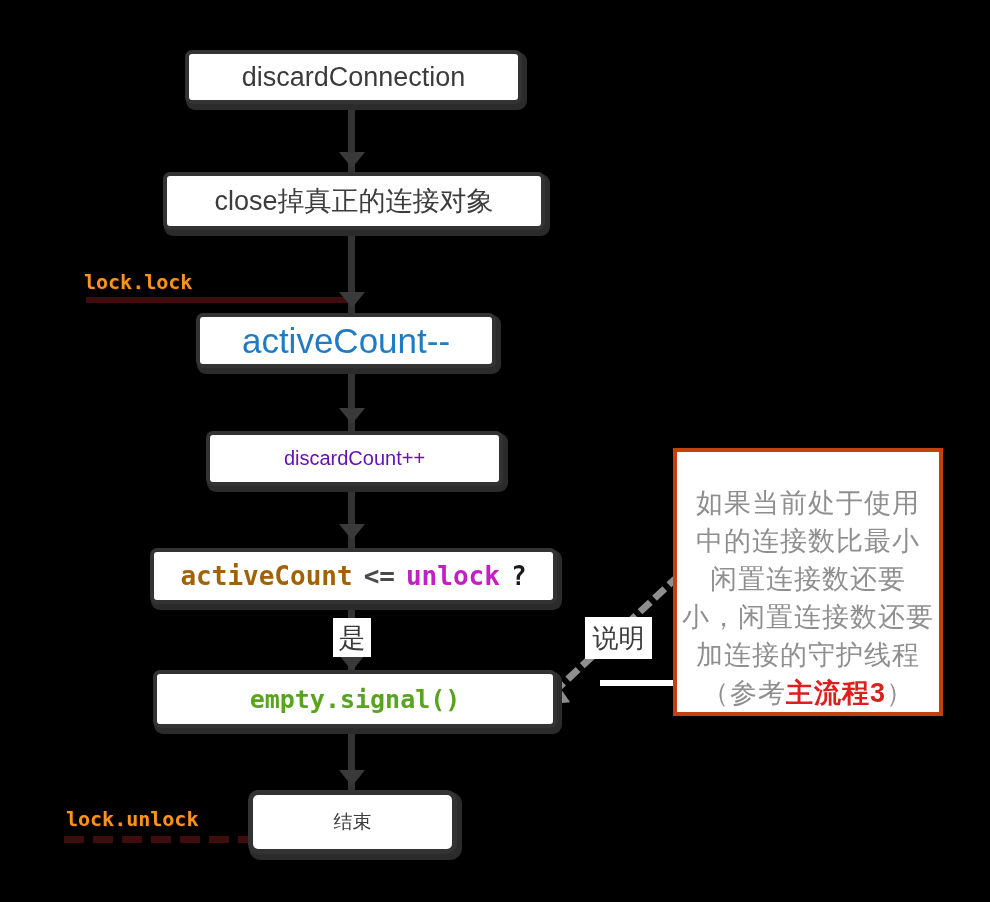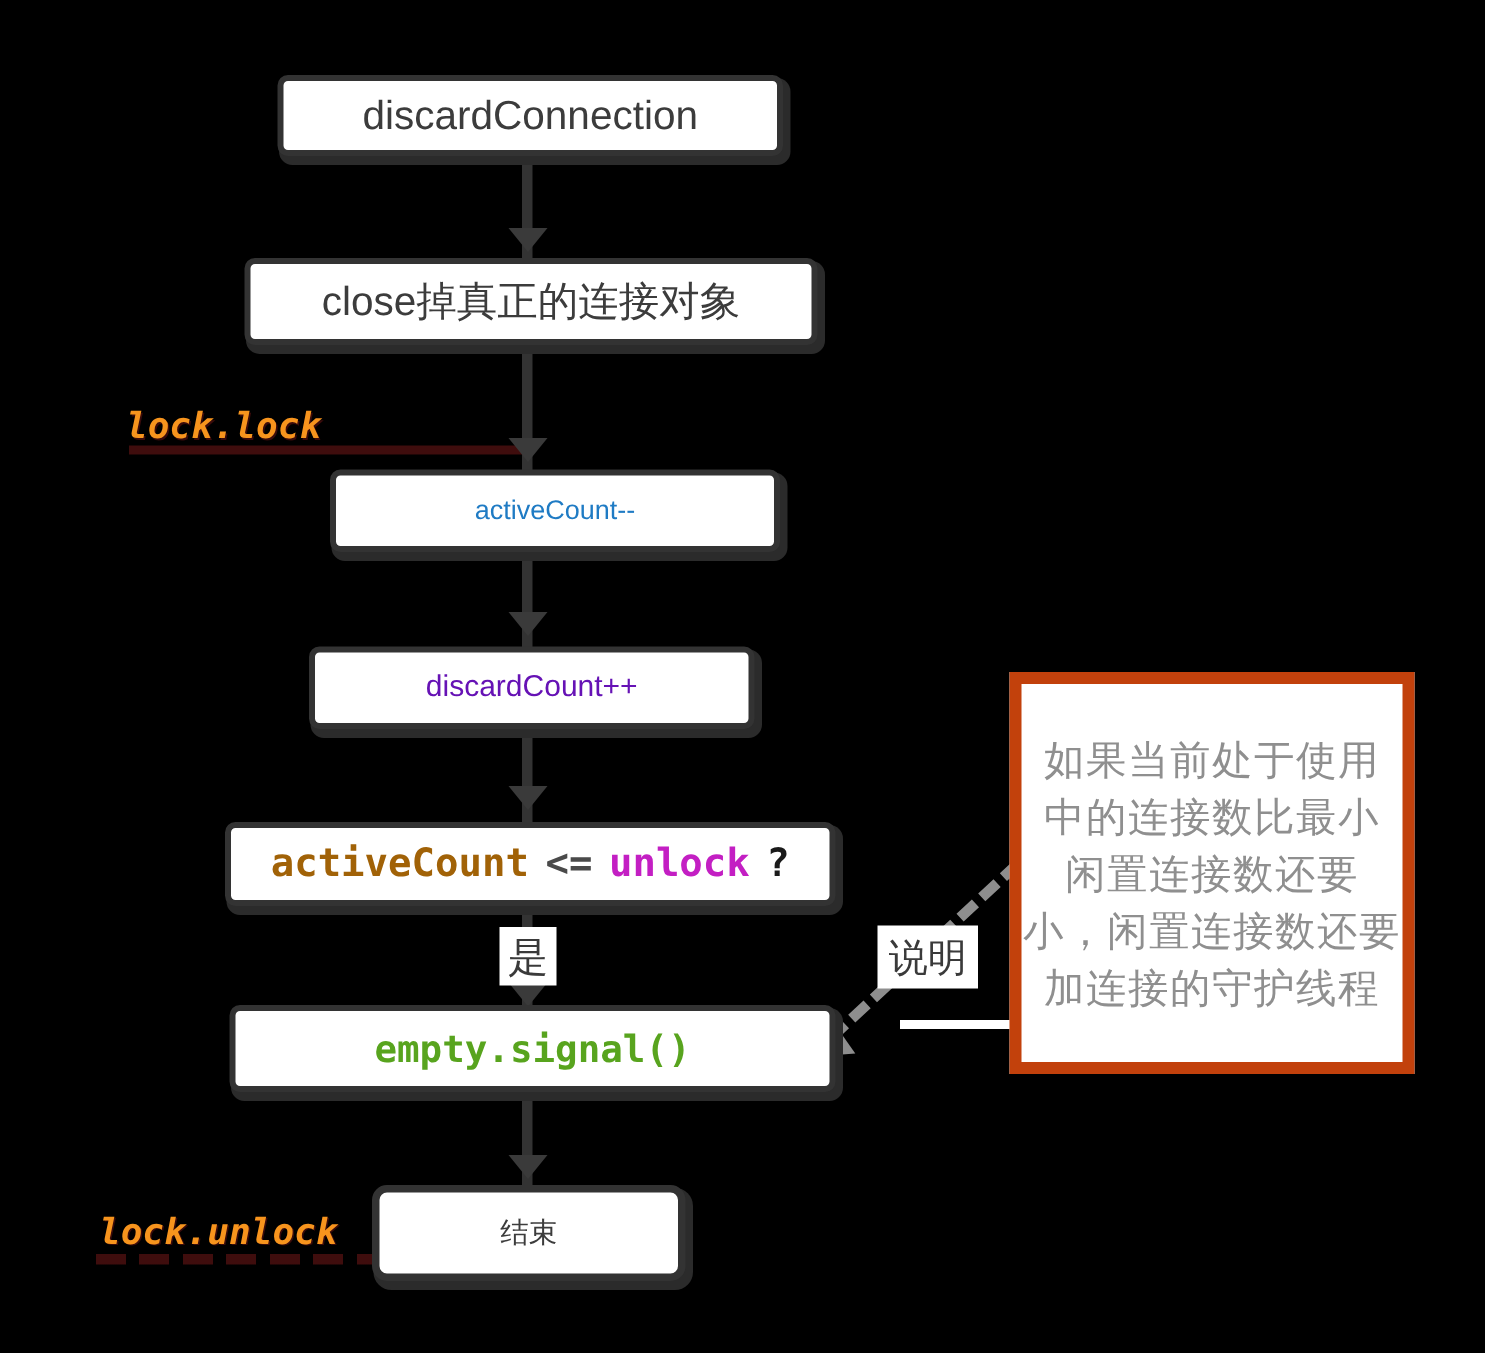--- a/index.html
+++ b/index.html
@@ -26,44 +26,43 @@
     border-top:16px solid #3a3a3a;
   }
   
   .chip {
     position:absolute; background:#fff; color:#3a3a3a; z-index:3;
     display:flex; align-items:center; justify-content:center; white-space:nowrap;
   }
   
   .locklabel {
     position:absolute; font-family:"DejaVu Sans Mono", monospace; font-weight:bold;
-    font-size:24px; z-index:2; white-space:nowrap;
+    font-size:20px; z-index:2; white-space:nowrap;
     text-shadow:1px 1px 0 #3a0b0b;
-    font-style:italic;
   }
   .maroon-line { position:absolute; height:6px; background:#3f0d0d; z-index:1; }
   .maroon-dashes {
     position:absolute; height:7px; z-index:1;
     background:repeating-linear-gradient(90deg,#3f0d0d 0 20px, rgba(0,0,0,0) 20px 29px);
   }
   
   .dash-line {
     position:absolute; left:551px; top:690px; width:172px; height:0;
     border-top:7px dashed #8e8e8e; transform:rotate(-43deg); transform-origin:0 0; z-index:1;
   }
   .dash-arrow {
     position:absolute; left:549px; top:689px; width:0; height:0; z-index:1;
     border-top:10px solid transparent; border-bottom:10px solid transparent;
     border-right:17px solid #8e8e8e; transform:rotate(-35deg);
   }
   .white-line { position:absolute; left:600px; top:680px; width:76px; height:6px; background:#fff; z-index:2; }
   
   .note {
     position:absolute; left:673px; top:448px; width:270px; height:268px;
-    box-sizing:border-box; background:#fff; border:8px solid #c2410c; z-index:2;
+    box-sizing:border-box; background:#fff; border:4px solid #c2410c; z-index:2;
     text-align:center; padding-top:32px;
     font-size:27px; line-height:38px; letter-spacing:1px;
   }
   .note .nline { display:block; }
   .note .hl { font-weight:bold; }
 </style>
 </head>
 <body>
 
 <div class="canvas" style="background: rgb(0, 0, 0);">
@@ -89,21 +88,21 @@
   <div class="maroon-dashes" style="left:64px;top:836px;width:186px"></div>
 
   <div class="node" style="left:185px;top:50px;width:337px;height:54px;font-size:27px">
     <span class="ntext f-sans" style="color: rgb(60, 60, 60);">discardConnection</span>
   </div>
 
   <div class="node" style="left:163px;top:172px;width:382px;height:58px;font-size:27px">
     <span class="ntext f-sans" style="color: rgb(60, 60, 60);">close掉真正的连接对象</span>
   </div>
 
-  <div class="node" style="left:220px;top:313px;width:300px;height:55px;font-size:18px">
+  <div class="node" style="left:196px;top:313px;width:300px;height:55px;font-size:35px">
     <span class="ntext f-sans" style="color: rgb(31, 123, 196);">activeCount--</span>
   </div>
 
   <div class="node" style="left:206px;top:431px;width:297px;height:55px;font-size:20px">
     <span class="ntext f-sans" style="color: rgb(102, 18, 181);">discardCount++</span>
   </div>
 
   <div class="node f-mono" style="left:150px;top:548px;width:407px;height:56px;font-size:26px">
     <span class="ntext" style="color: #a16207;">activeCount</span>
     <span class="ntext" style="margin: 0px 11px; color: rgb(74, 74, 74);">&lt;=</span>
@@ -129,15 +128,18 @@
   <div class="chip" style="left:585px;top:617px;width:67px;height:42px;font-size:26px">
     <span>说明</span>
   </div>
 
   <div class="note" style="color: rgb(143, 143, 143);">
     <span class="nline">如果当前处于使用</span>
     <span class="nline">中的连接数比最小</span>
     <span class="nline">闲置连接数还要</span>
     <span class="nline">小，闲置连接数还要</span>
     <span class="nline">加连接的守护线程</span>
+    <span class="nline">
+      <span>（参考</span><span class="hl" style="color: rgb(221, 31, 31);">主流程3</span><span>）</span>
+    </span>
   </div>
 
 </div>
 
 </body></html>

